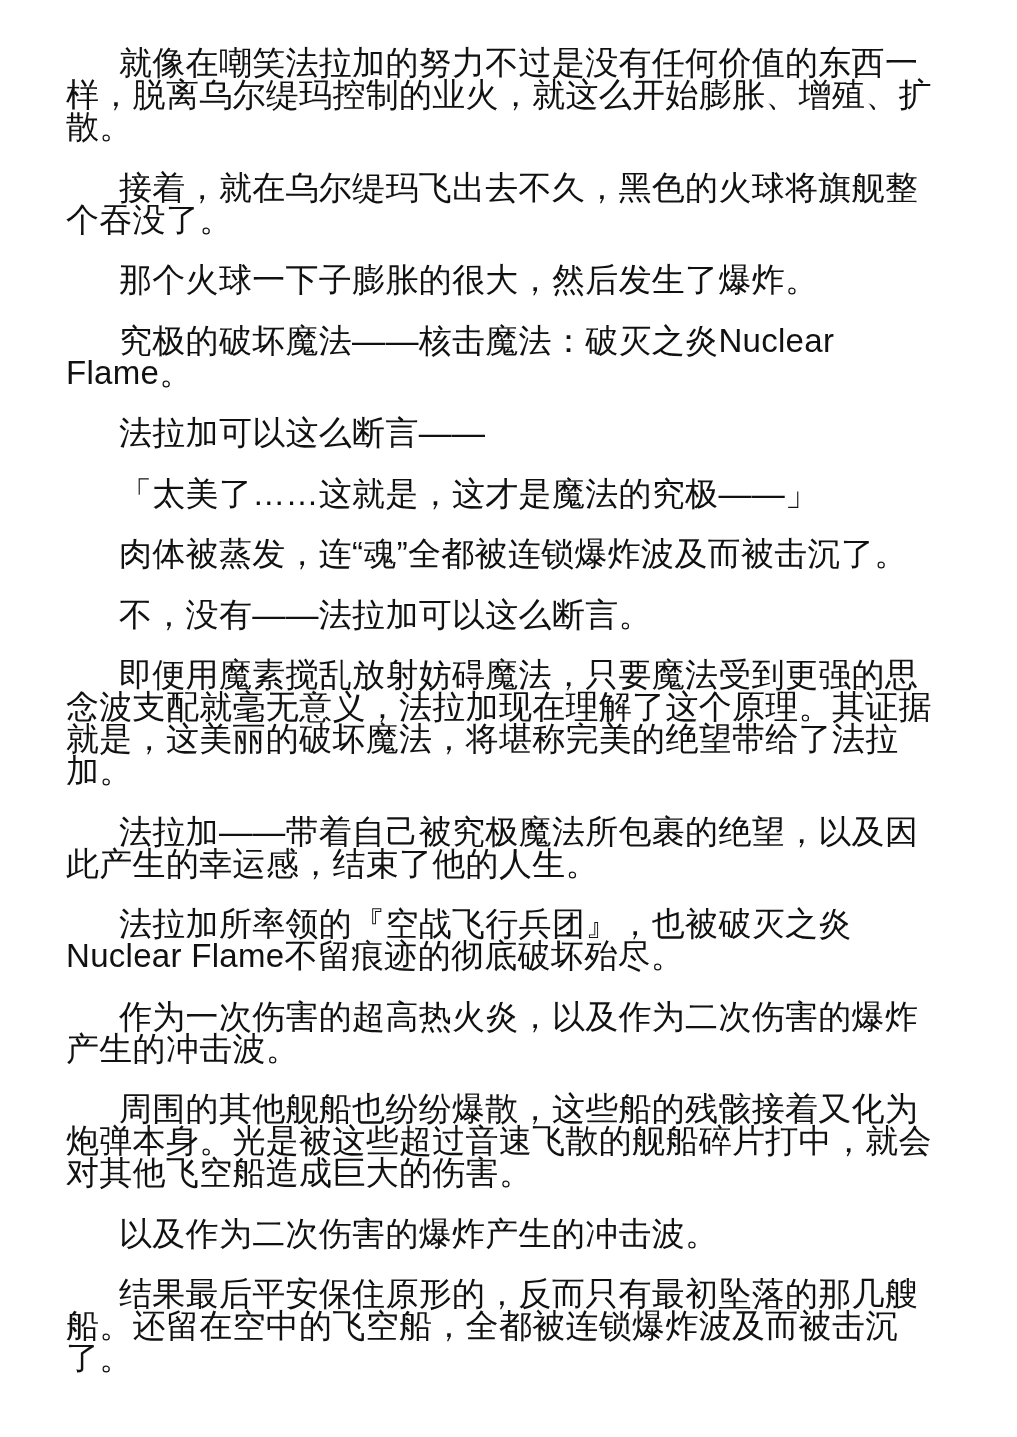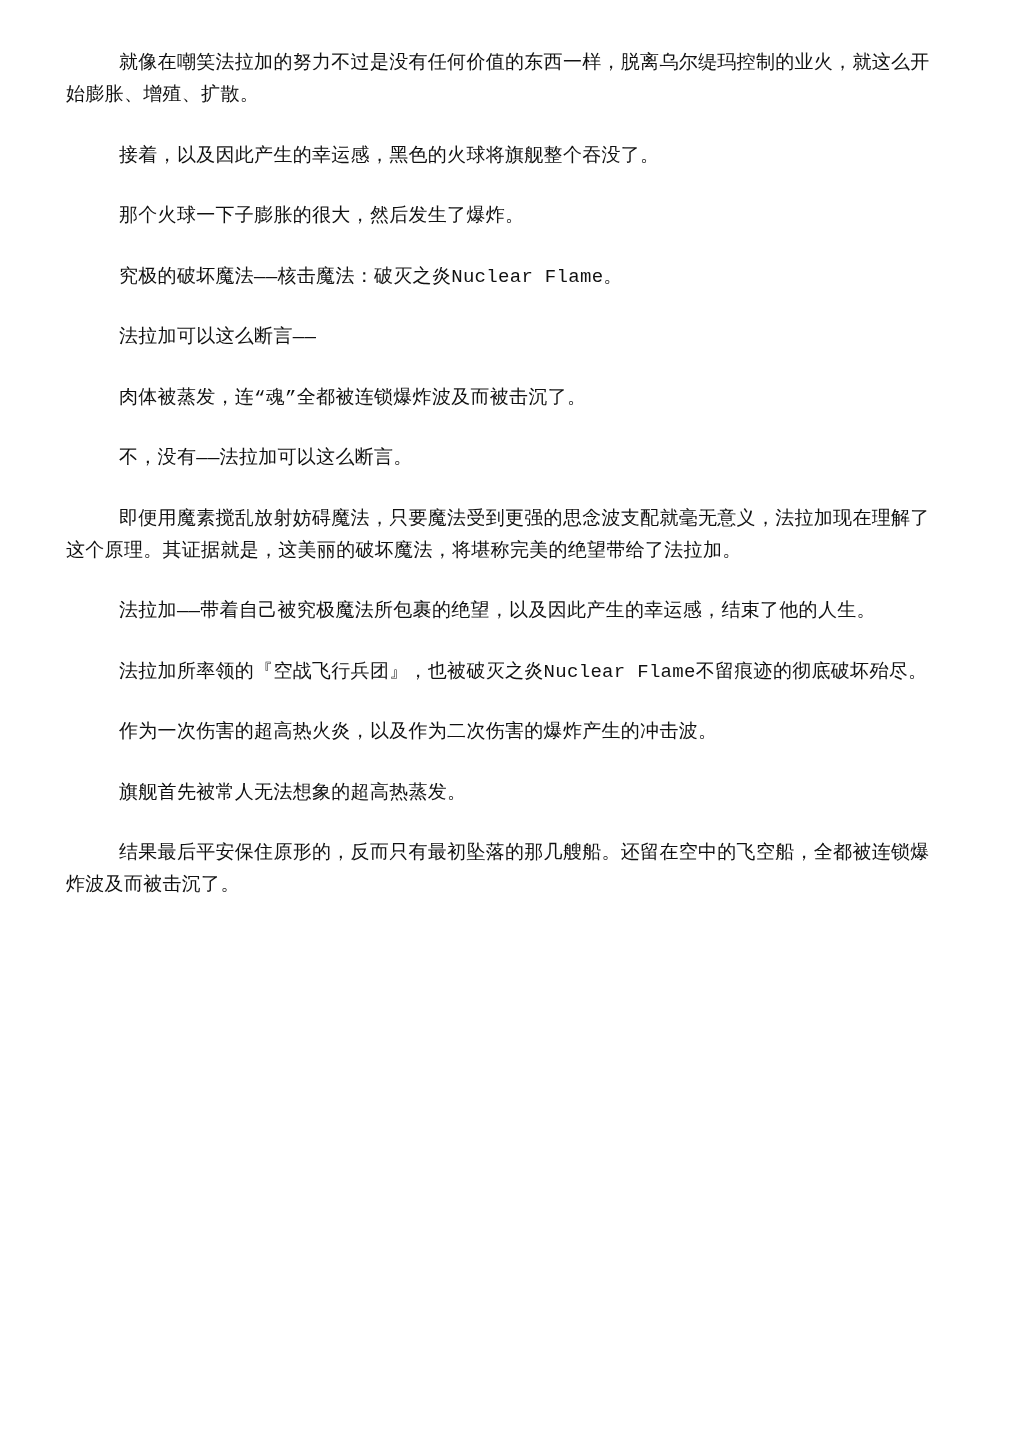--- a/index.html
+++ b/index.html
@@ -1,38 +1,40 @@
 <!DOCTYPE html>
 <html><head>
 <meta charset="utf-8">
 <style>
   html, body { margin: 0; padding: 0; background: #ffffff; }
   body { width: 1017px; height: 1437px; overflow: hidden; position: relative; }
   .page {
     position: absolute; left: 66px; top: 47px; width: 880px;
-    font-family: Liberation Mono, monospace;
-    font-size: 19px; line-height: 32px; color: #111111;
+    font-family: Liberation Sans, sans-serif;
+    font-size: 33px; line-height: 32px; color: #111111;
   }
   .para {
     margin: 0 0 28.5px 0;
     text-indent: 53px;
     white-space: pre-wrap;
     letter-spacing: 0.3px;
   }
 </style>
 </head>
 <body>
 
 <div class="page">
   <p class="para">就像在嘲笑法拉加的努力不过是没有任何价值的东西一样，脱离乌尔缇玛控制的业火，就这么开始膨胀、增殖、扩散。</p>
-  <p class="para">接着，以及因此产生的幸运感，黑色的火球将旗舰整个吞没了。</p>
+  <p class="para">接着，就在乌尔缇玛飞出去不久，黑色的火球将旗舰整个吞没了。</p>
   <p class="para">那个火球一下子膨胀的很大，然后发生了爆炸。</p>
   <p class="para">究极的破坏魔法——核击魔法：破灭之炎Nuclear Flame。</p>
   <p class="para">法拉加可以这么断言——</p>
+  <p class="para">「太美了……这就是，这才是魔法的究极——」</p>
   <p class="para">肉体被蒸发，连“魂”全都被连锁爆炸波及而被击沉了。</p>
   <p class="para">不，没有——法拉加可以这么断言。</p>
   <p class="para">即便用魔素搅乱放射妨碍魔法，只要魔法受到更强的思念波支配就毫无意义，法拉加现在理解了这个原理。其证据就是，这美丽的破坏魔法，将堪称完美的绝望带给了法拉加。</p>
   <p class="para">法拉加——带着自己被究极魔法所包裹的绝望，以及因此产生的幸运感，结束了他的人生。</p>
   <p class="para">法拉加所率领的『空战飞行兵团』，也被破灭之炎Nuclear Flame不留痕迹的彻底破坏殆尽。</p>
   <p class="para">作为一次伤害的超高热火炎，以及作为二次伤害的爆炸产生的冲击波。</p>
-  <p class="para">旗舰首先被常人无法想象的超高热蒸发。</p>
+  <p class="para">周围的其他舰船也纷纷爆散，这些船的残骸接着又化为炮弹本身。光是被这些超过音速飞散的舰船碎片打中，就会对其他飞空船造成巨大的伤害。</p>
+  <p class="para">以及作为二次伤害的爆炸产生的冲击波。</p>
   <p class="para">结果最后平安保住原形的，反而只有最初坠落的那几艘船。还留在空中的飞空船，全都被连锁爆炸波及而被击沉了。</p>
 </div>
 
 </body></html>

